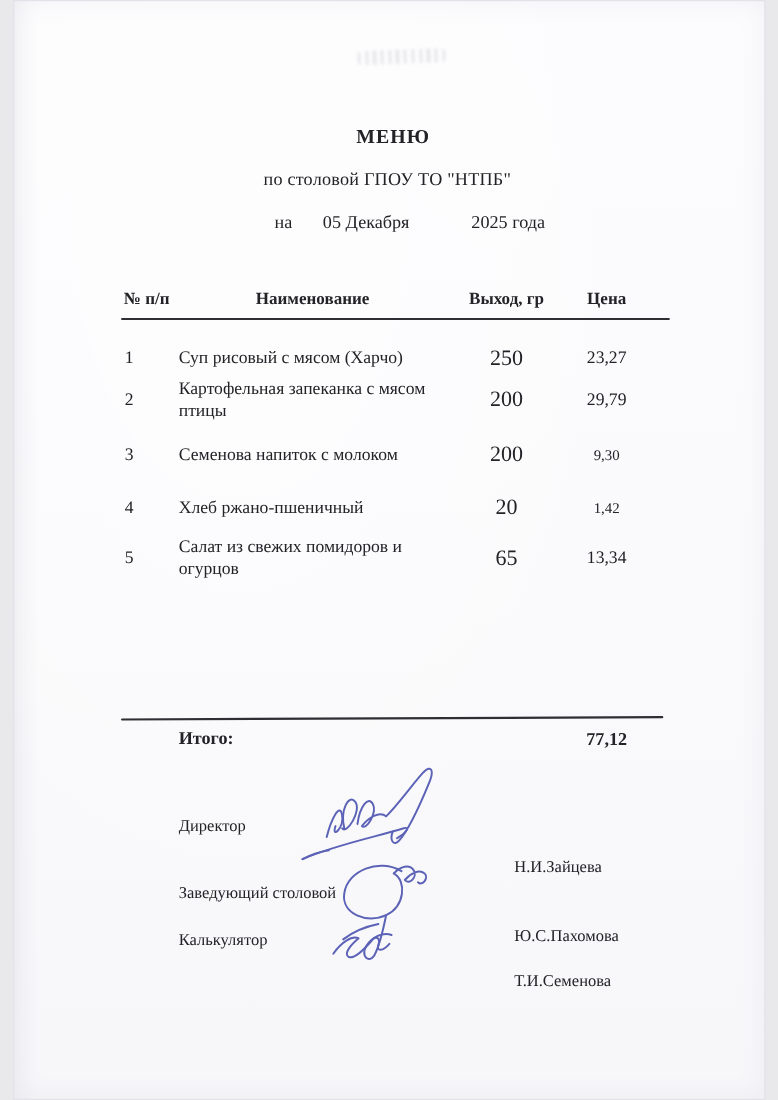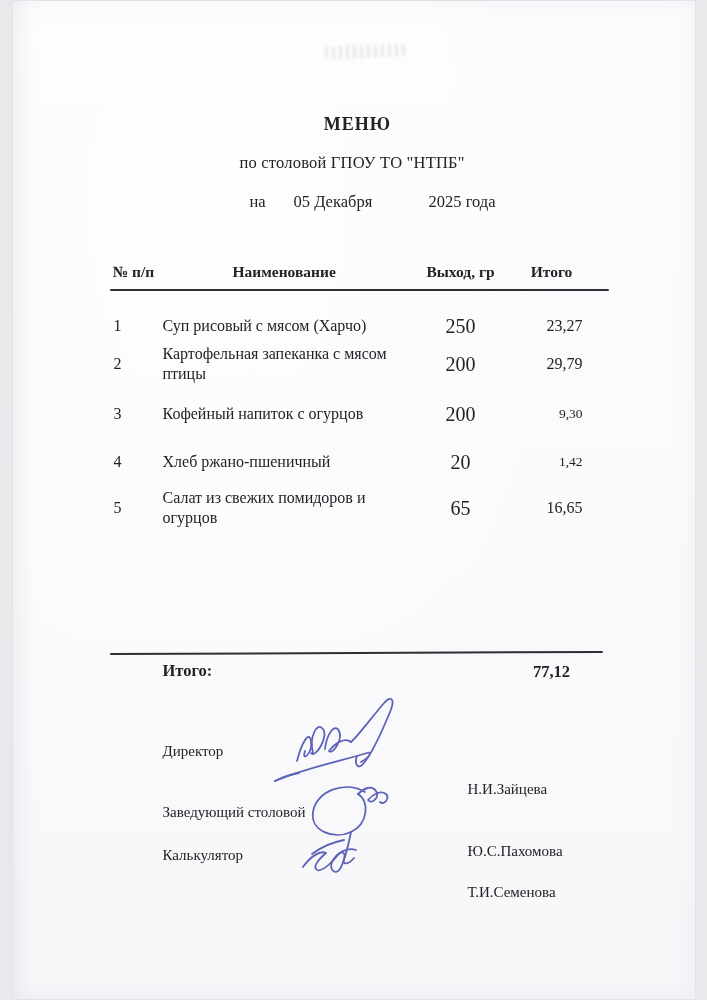--- a/index.html
+++ b/index.html
@@ -37,21 +37,21 @@
   .thead .h-price{position:absolute;left:508px;width:62px;text-align:center;}
 
   .rule{height:2px;background:#2e2e33;border-radius:1px;}
   .rule-header{top:288px;left:97px;width:499px;}
   .rule-total{top:651px;left:97px;width:493px;transform:rotate(-0.25deg);}
 
   .trow{left:0;width:707px;display:block;}
   .trow .c-num{position:absolute;left:101px;top:50%;transform:translateY(-50%);font-size:16px;}
   .trow .c-name{position:absolute;left:150px;width:234px;font-size:16px;line-height:20px;top:50%;transform:translateY(-50%);}
   .trow .c-weight{position:absolute;left:412px;width:72px;text-align:center;font-size:20px;top:50%;transform:translateY(-50%);}
-  .trow .c-price{position:absolute;left:508px;width:62px;text-align:right;font-size:16px;top:50%;transform:translateY(-50%);}
+  .trow .c-price{position:absolute;left:508px;width:62px;text-align:center;font-size:16px;top:50%;transform:translateY(-50%);}
   .trow .c-price.small{font-size:13.5px;}
   .row-0{top:312px;height:26px;}
   .row-1{top:340px;height:46px;}
   .row-2{top:400px;height:26px;}
   .row-3{top:448px;height:26px;}
   .row-4{top:484px;height:46px;}
 
   .total-label{top:660px;left:150px;font-size:16.5px;font-weight:bold;}
   .total-value{top:661px;left:508px;width:62px;text-align:center;font-size:16.5px;font-weight:bold;}
 
@@ -88,53 +88,53 @@
   <div class="abs dateline">
     <span class="prefix">на</span>
     <span class="date">05 Декабря</span>
     <span class="year">2025 года</span>
   </div>
 
   <div class="abs thead">
     <span class="h-num">№ п/п</span>
     <span class="h-name">Наименование</span>
     <span class="h-weight">Выход, гр</span>
-    <span class="h-price">Итого</span>
+    <span class="h-price">Цена</span>
   </div>
   <div class="abs rule rule-header"></div>
 
   <div class="abs trow row-0">
     <span class="c-num">1</span>
     <span class="c-name">Суп рисовый с мясом (Харчо)</span>
     <span class="c-weight">250</span>
     <span class="c-price">23,27</span>
   </div>
   <div class="abs trow row-1">
     <span class="c-num">2</span>
     <span class="c-name">Картофельная запеканка с мясом птицы</span>
     <span class="c-weight">200</span>
     <span class="c-price">29,79</span>
   </div>
   <div class="abs trow row-2">
     <span class="c-num">3</span>
-    <span class="c-name">Кофейный напиток с огурцов</span>
+    <span class="c-name">Семенова напиток с молоком</span>
     <span class="c-weight">200</span>
     <span class="c-price small">9,30</span>
   </div>
   <div class="abs trow row-3">
     <span class="c-num">4</span>
     <span class="c-name">Хлеб ржано-пшеничный</span>
     <span class="c-weight">20</span>
     <span class="c-price small">1,42</span>
   </div>
   <div class="abs trow row-4">
     <span class="c-num">5</span>
     <span class="c-name">Салат из свежих помидоров и огурцов</span>
     <span class="c-weight">65</span>
-    <span class="c-price">16,65</span>
+    <span class="c-price">13,34</span>
   </div>
 
   <div class="abs rule rule-total"></div>
   <div class="abs total-label">Итого:</div>
   <div class="abs total-value">77,12</div>
 
   <div class="abs sig-role role-0">Директор</div>
   <div class="abs sig-name name-0">Н.И.Зайцева</div>
   <div class="abs sig-role role-1">Заведующий столовой</div>
   <div class="abs sig-name name-1">Ю.С.Пахомова</div>

